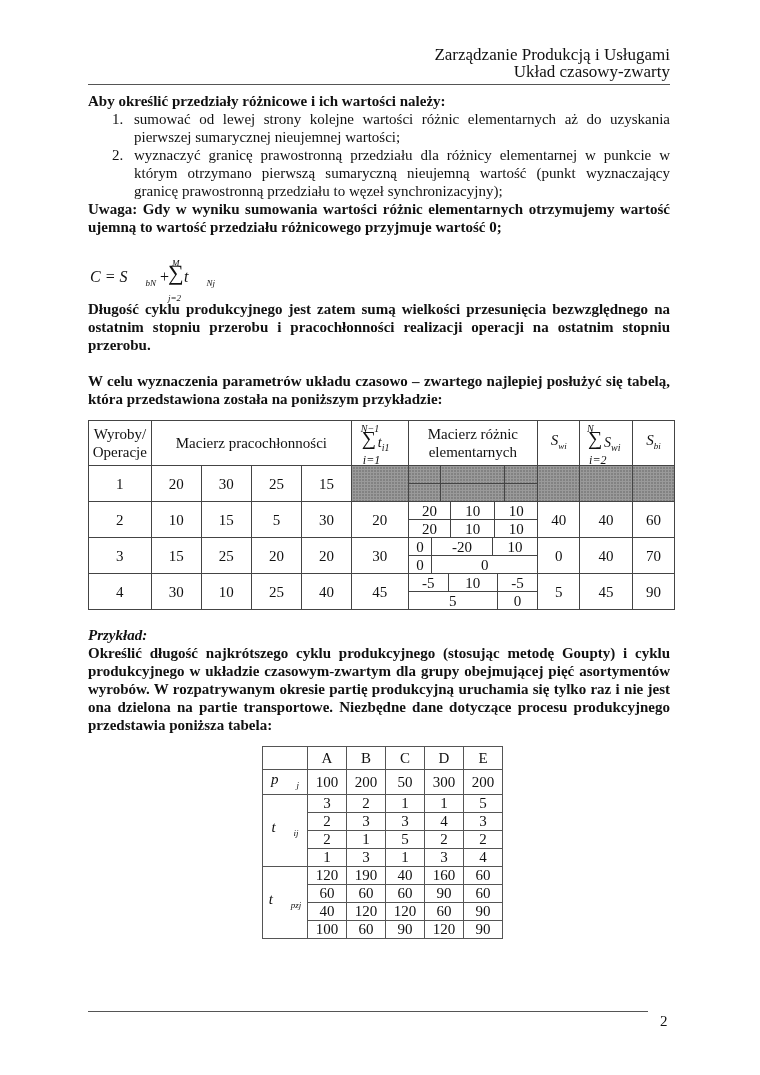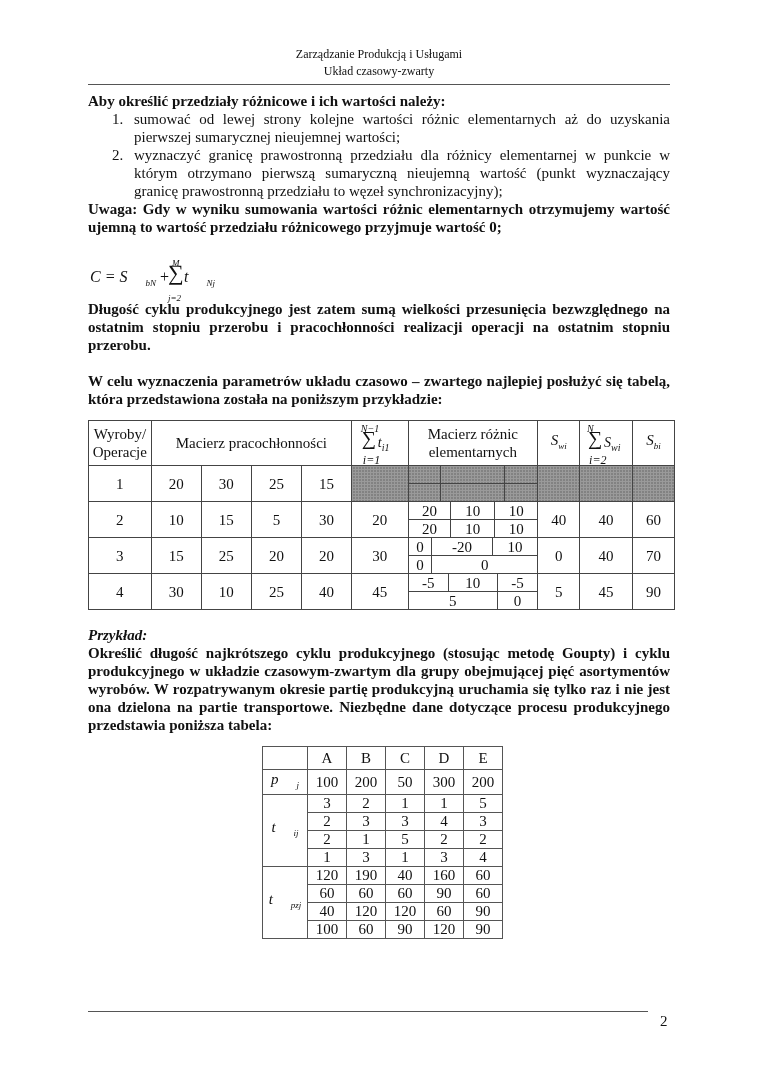--- a/index.html
+++ b/index.html
@@ -2,21 +2,21 @@
 <html><head>
 <meta charset="utf-8">
 <style>
   html, body { margin: 0; padding: 0; background: #ffffff; }
   body {
     width: 760px; height: 1075px; position: relative; overflow: hidden;
     font-family: "Liberation Serif", "DejaVu Serif", serif;
     color: #111; font-size: 15px; line-height: 18px;
   }
   .page { position: absolute; left: 88px; top: 0; width: 582px; }
-  .header { position: absolute; top: 46px; left: 0; width: 582px; text-align: center; font-size: 12px; line-height: 17px; }
+  .header { position: absolute; top: 46px; left: 0; width: 582px; text-align: right; font-size: 17px; line-height: 17px; }
   .header-rule { position: absolute; top: 84px; left: 0; width: 582px; height: 0; border-top: 1.5px solid #555; }
   .body { position: absolute; top: 92px; left: 0; width: 582px; }
   p { margin: 0; text-align: justify; font-weight: bold; }
   ol { margin: 0; padding: 0; list-style: none; }
   ol li { position: relative; padding-left: 46px; text-align: justify; }
   ol li .num { position: absolute; left: 24px; }
   .gap { height: 18px; }
   .formula { position: relative; height: 46px; font-style: italic; font-size: 16px; }
   .formula .c { position: absolute; left: 2px; top: 14px; }
   .formula .sigma { position: absolute; left: 80px; top: 10px; font-style: normal; font-size: 22px; }

